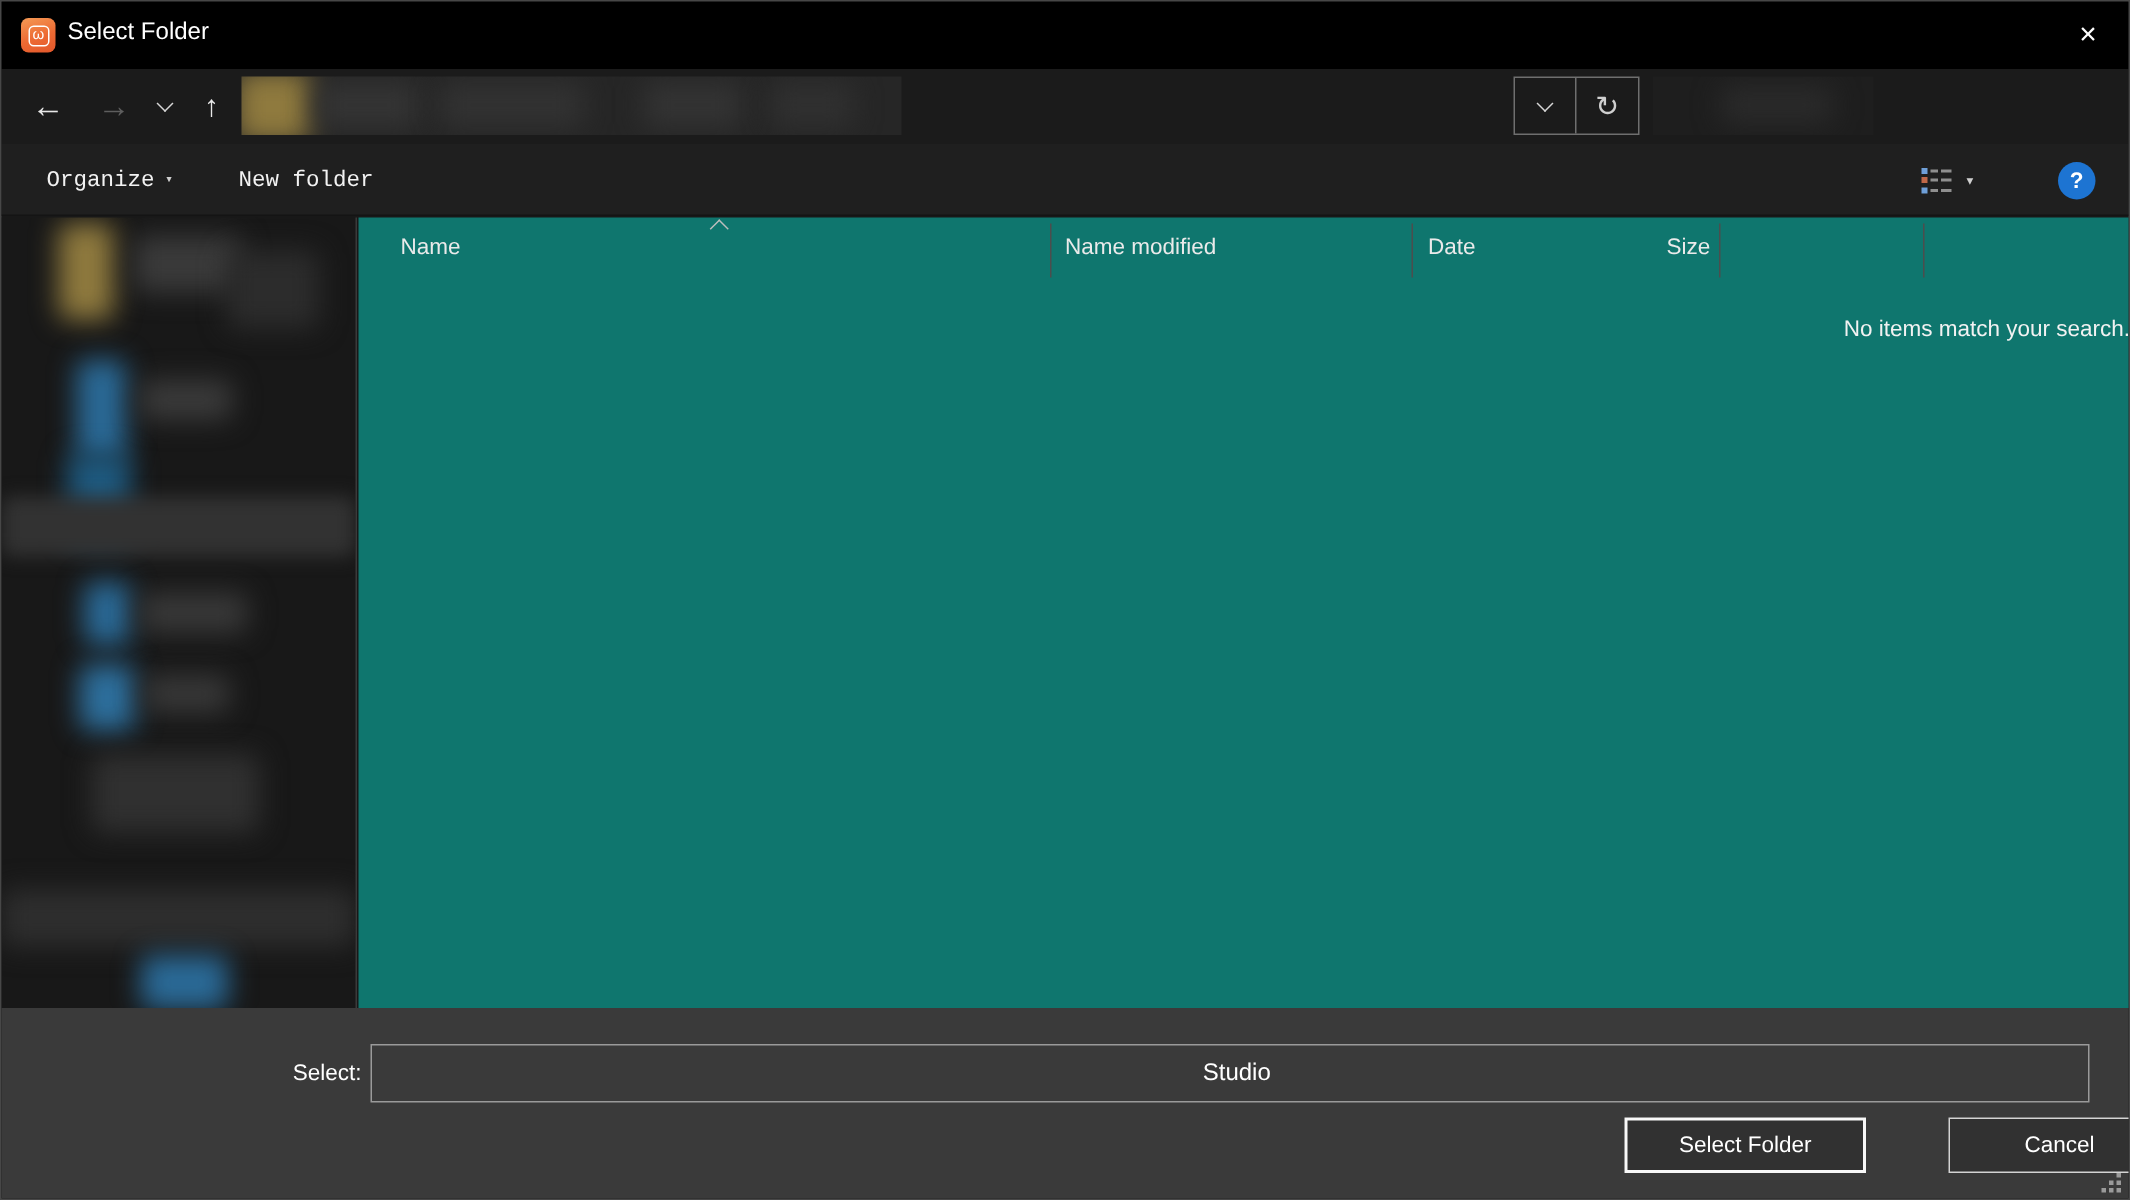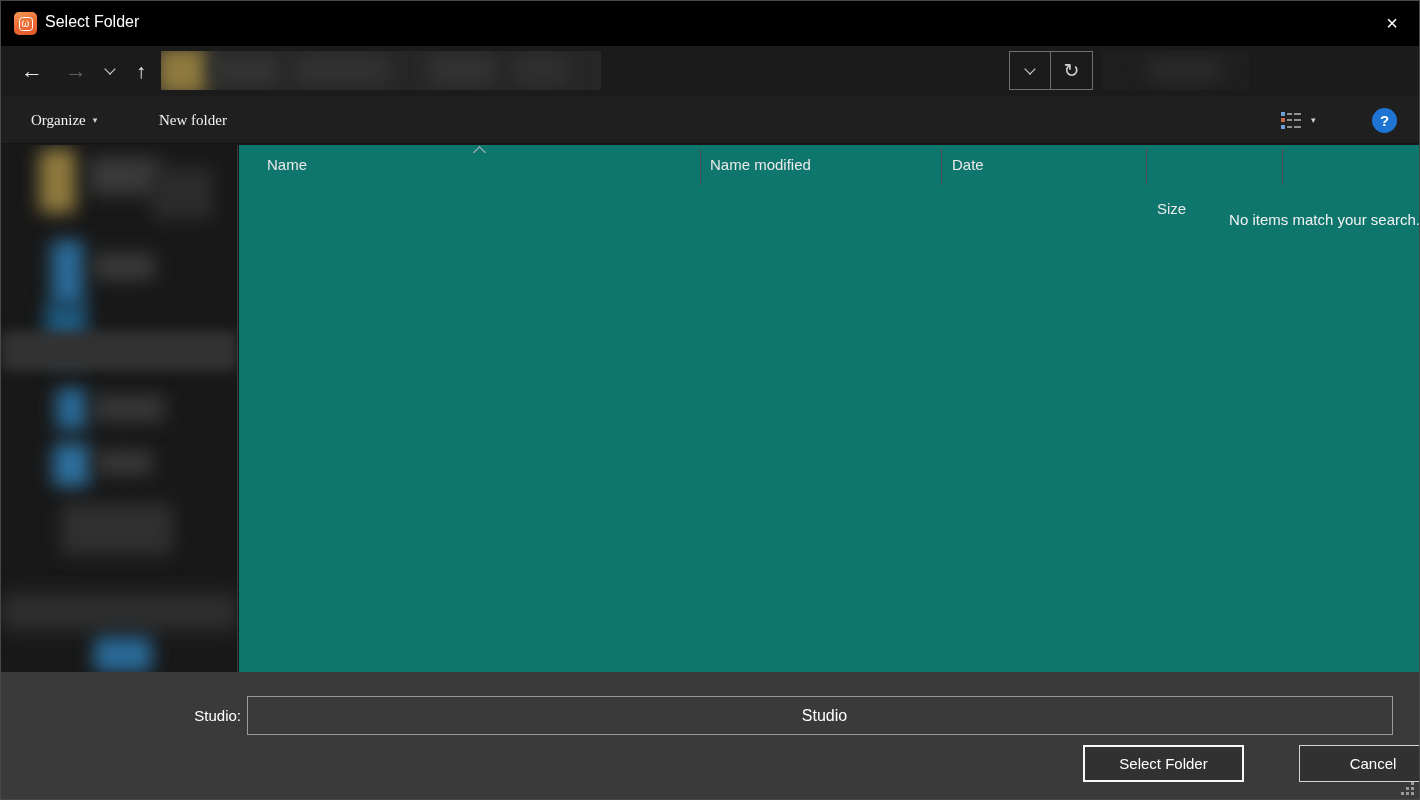--- a/index.html
+++ b/index.html
@@ -60,21 +60,21 @@
   .search-box {
     position:absolute; left:1101px; top:5px; width:147px; height:39px;
     background:#1e1e1e; overflow:hidden;
   }
 
   
   .toolbar { position:absolute; left:0; top:95px; width:100%; height:48px; background:#1f1f1f;
              border-bottom:1px solid #141414; }
   .tb-btn { position:absolute; top:0; height:48px; background:transparent; border:none; color:#f2f2f2;
             font-size:15px; cursor:pointer; display:flex; align-items:center; gap:7px;
-            font-family:Liberation Serif, serif; }
+            font-family:Liberation Mono, monospace; }
   .tb-organize { left:30px; }
   .tb-newfolder { left:158px; }
   .caret { font-size:9px; color:#cfcfcf; }
 
   .views-btn { position:absolute; left:1280px; top:8px; width:56px; height:32px; background:transparent;
                border:none; cursor:pointer; display:flex; align-items:center; gap:10px; }
   .views-icon { width:20px; height:17px; display:flex; flex-direction:column; justify-content:space-between; }
   .vrow { display:flex; align-items:center; gap:2px; height:4px; }
   .vsq { width:4px; height:4px; }
   .vline { height:2px; background:#8f8f8f; }
@@ -85,21 +85,21 @@
               cursor:pointer; font-family:"Liberation Sans", sans-serif; }
 
   
   .sidebar { position:absolute; left:0; top:144px; width:237px; height:527px; background:#181818;
              border-right:1px solid #3a3a3a; overflow:hidden; }
 
   
   .main { position:absolute; left:238px; top:144px; width:1181px; height:527px; background:#0f766e; }
   .header-row { position:absolute; left:0; top:0; width:100%; height:43px; }
   .col-label { position:absolute; top:11px; font-size:15px; color:#eaeaea; cursor:pointer; }
-  .col-name { left:28px; } .col-date { left:471px; } .col-type { left:713px; } .col-size { left:918px;margin-top:44px; }
+  .col-name { left:28px; } .col-date { left:471px; } .col-type { left:713px; } .col-size { left:872px; }
   .col-div { position:absolute; top:4px; width:1px; height:36px; background:#4d4d4d; }
   .d1 { left:461px; } .d2 { left:702px; } .d3 { left:907px; } .d4 { left:1043px; }
   .sort-caret { position:absolute; left:236px; top:3px; width:9px; height:9px;
                 border-left:1.4px solid #bdbdbd; border-top:1.4px solid #bdbdbd;
                 transform:rotate(45deg); cursor:pointer; }
   .empty-msg { position:absolute; left:0; top:66px; width:100%; text-align:right;
                font-size:15px; color:#f2f2f2; }
 
   
   .footer { position:absolute; left:0; top:671px; width:100%; height:127px; background:#3a3a3a; }
@@ -217,21 +217,21 @@
       <span class="col-div d2"></span>
       <span class="col-label col-type">Date</span>
       <span class="col-div d3"></span>
       <span class="col-label col-size">Size</span>
       <span class="col-div d4"></span>
     </div>
     <div class="empty-msg">No items match your search.</div>
   </div>
 
   <div class="footer">
-    <span class="folder-label">Studio:</span>
+    <span class="folder-label">Select:</span>
     <input class="folder-input" type="text" value="Studio" style="">
     <button class="btn btn-select">Select Folder</button>
     <button class="btn btn-cancel">Cancel</button>
     <div class="resize-grip">
       <span class="grip-dot g-e"></span>
         <span class="grip-dot g-e"></span>
         <span class="grip-dot"></span>
       <span class="grip-dot g-e"></span>
         <span class="grip-dot"></span>
         <span class="grip-dot"></span>

